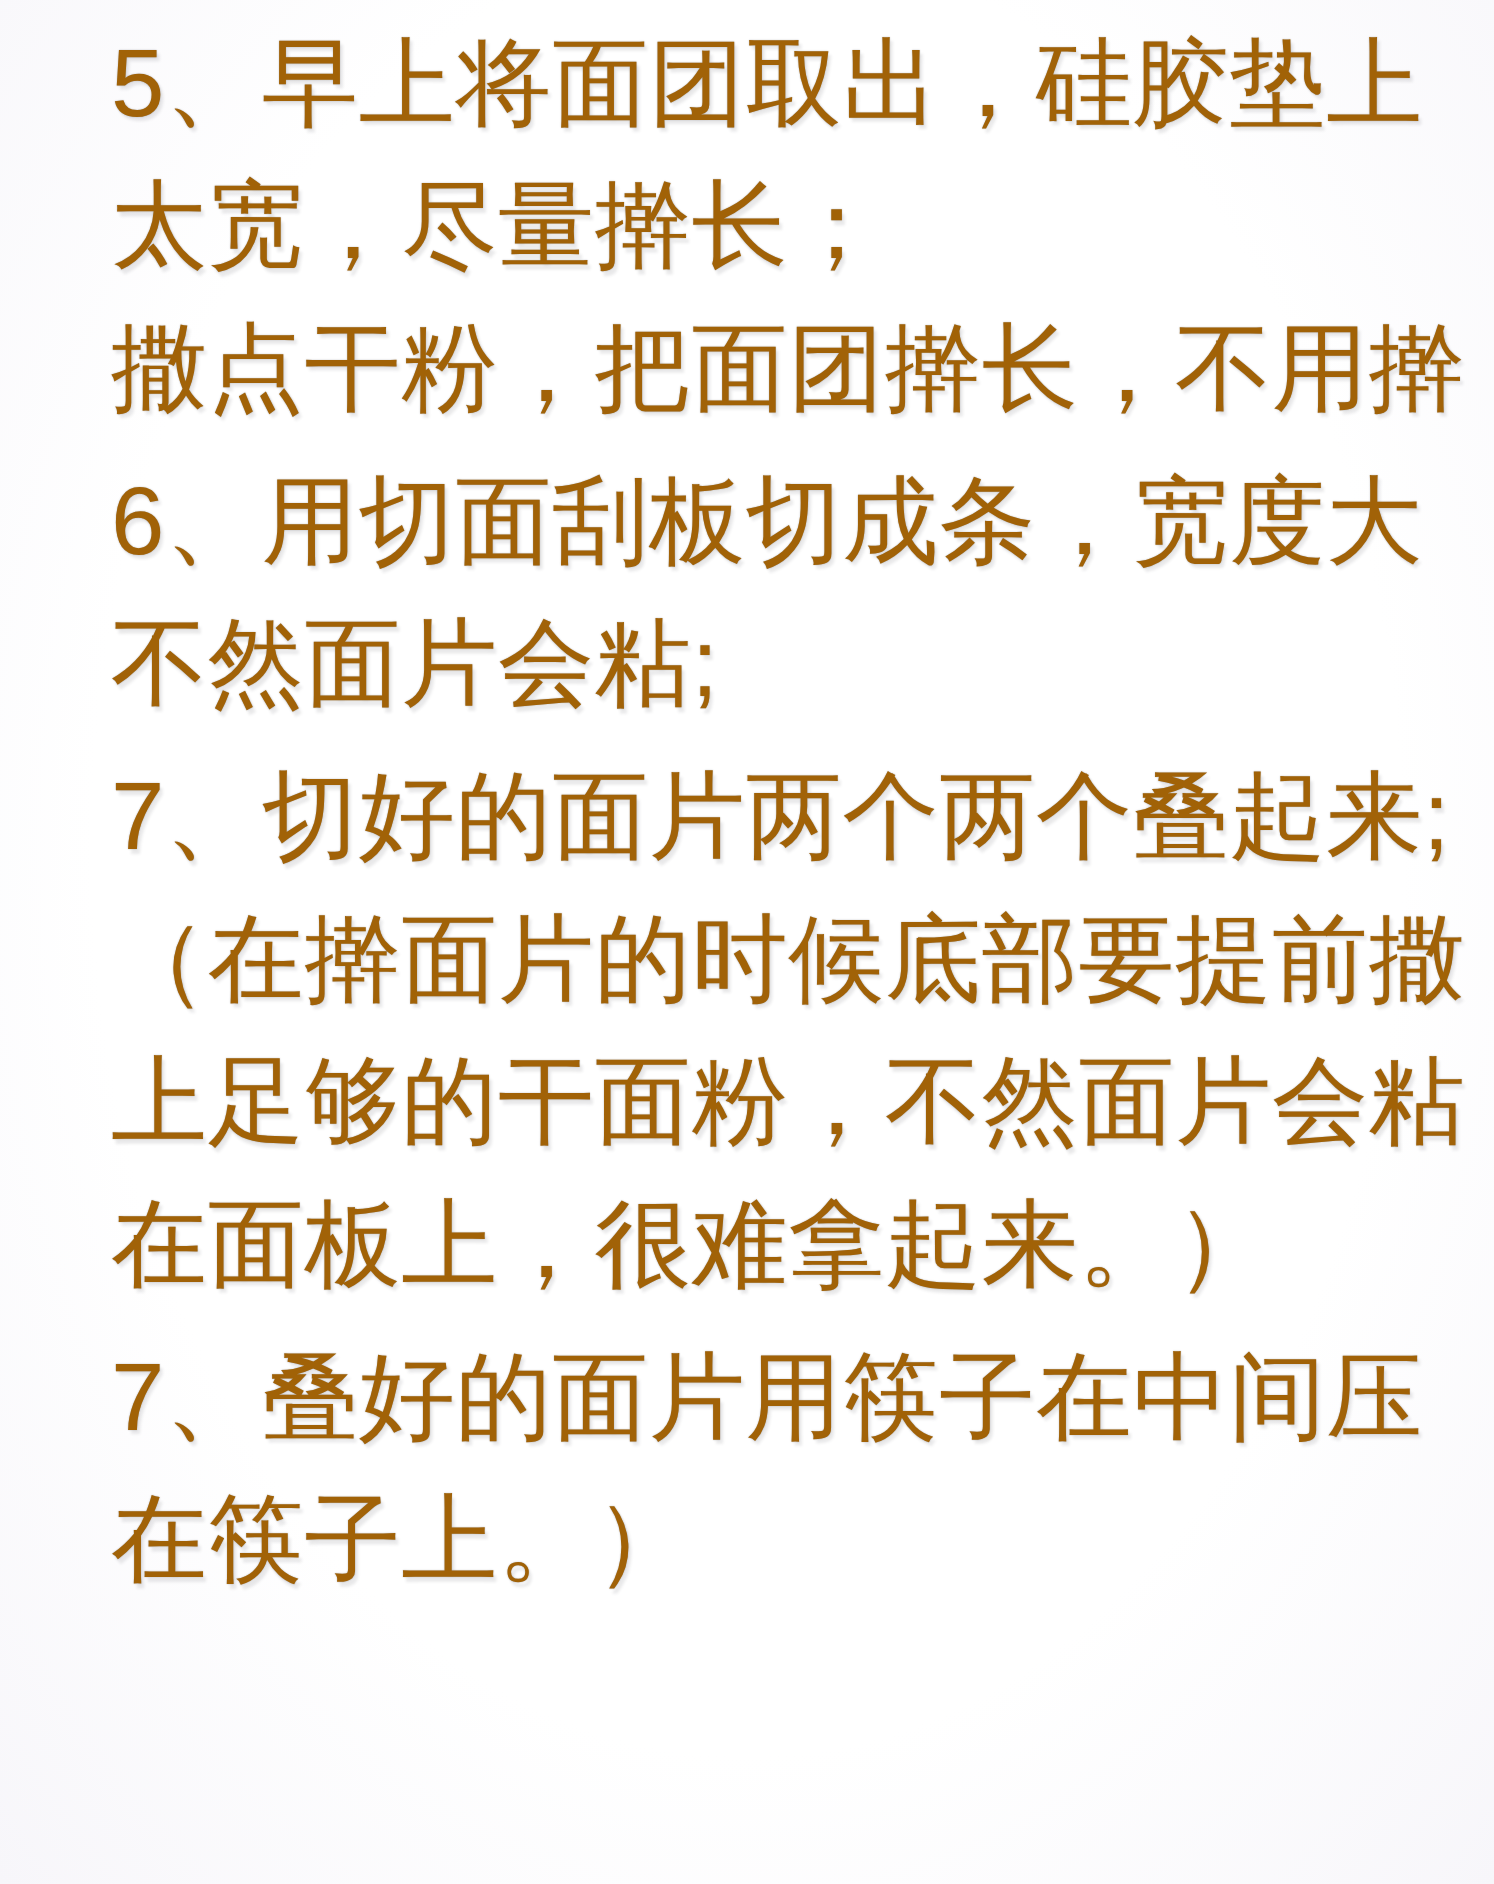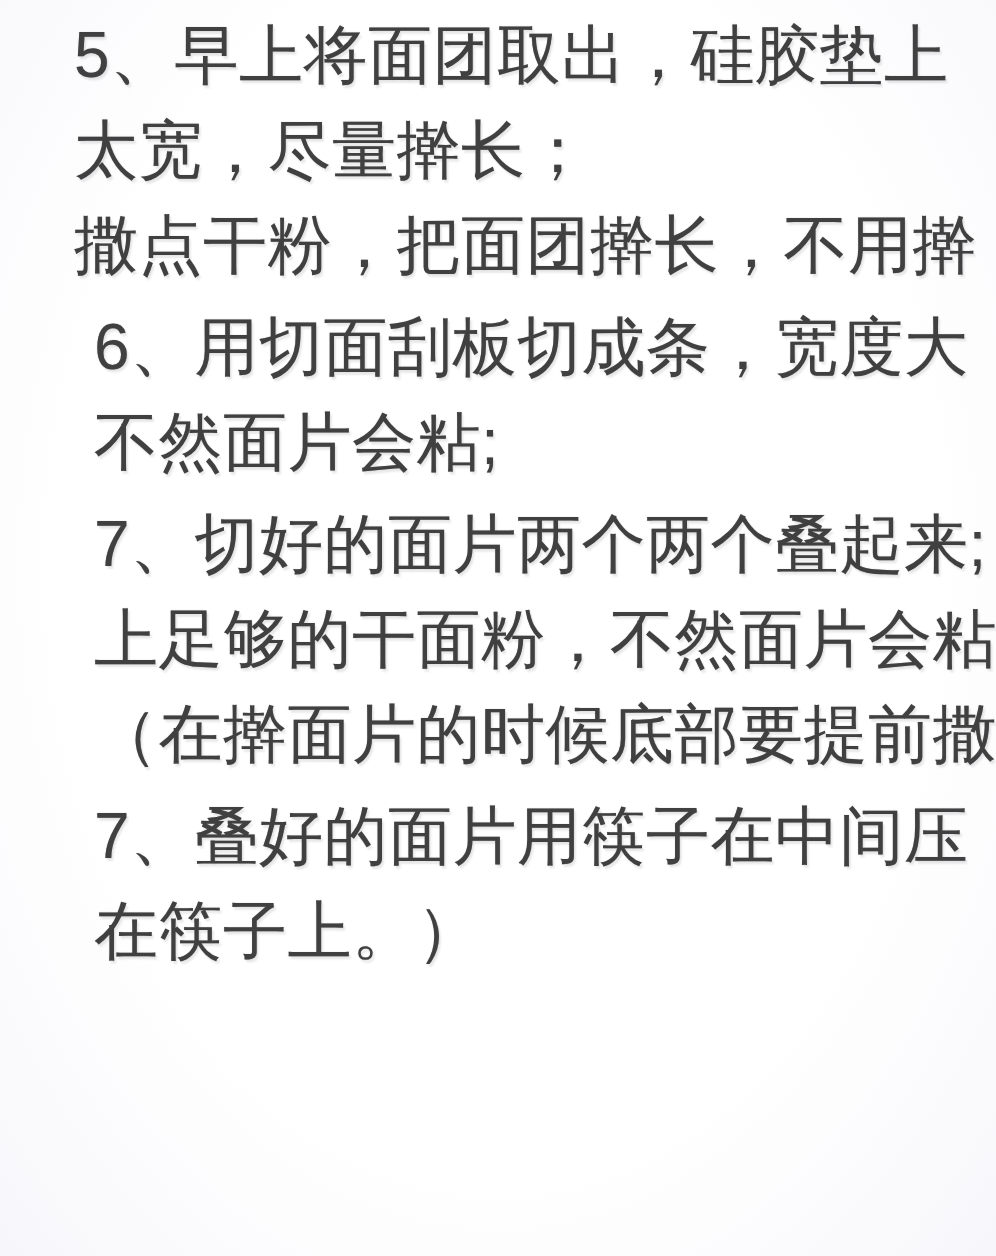--- a/index.html
+++ b/index.html
@@ -17,27 +17,26 @@
     box-sizing: border-box;
     width: 996px;
     height: 1256px;
     padding: 8px 64px 0 74px;
   }
   .para {
     margin: 0;
   }
   .para + .para {
     margin-top: 7px;
-    margin-left: 20px;
   }
   .line {
     font-size: 64px;
     line-height: 95px;
     font-weight: 400;
-    color: #404040;
+    color: #a16207;
     white-space: nowrap;
     letter-spacing: 0.5px;
     
     text-shadow: 0 0 1px rgba(64, 64, 70, 0.45), 2px 3px 2px rgba(40, 40, 50, 0.10);
   }
 </style>
 </head>
 <body>
 
 <div class="page">
@@ -48,22 +47,23 @@
     <div class="line">撒点干粉，把面团擀长，不用擀</div>
   </div>
 
   <div class="para">
     <div class="line">6、用切面刮板切成条，宽度大</div>
     <div class="line">不然面片会粘;</div>
   </div>
 
   <div class="para">
     <div class="line">7、切好的面片两个两个叠起来;</div>
+    <div class="line">（在擀面片的时候底部要提前撒</div>
     <div class="line">上足够的干面粉，不然面片会粘</div>
-    <div class="line">（在擀面片的时候底部要提前撒</div>
+    <div class="line">在面板上，很难拿起来。）</div>
   </div>
 
   <div class="para">
     <div class="line">7、叠好的面片用筷子在中间压</div>
     <div class="line">在筷子上。）</div>
   </div>
 
 </div>
 
 </body></html>

